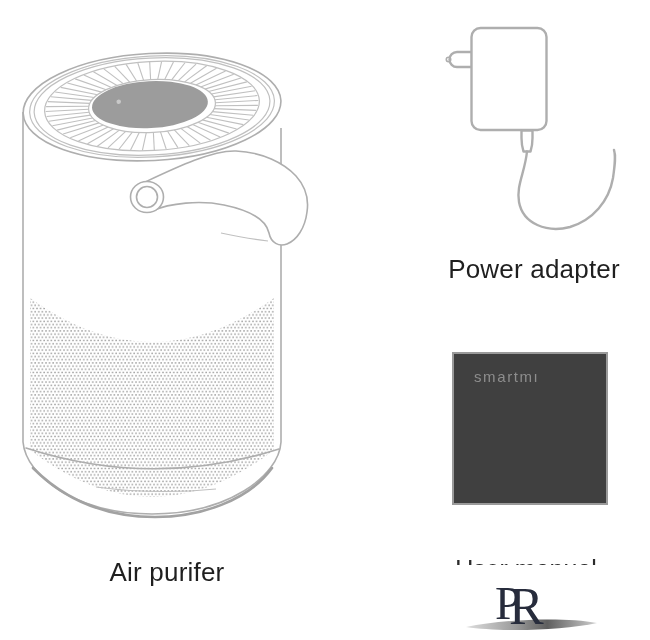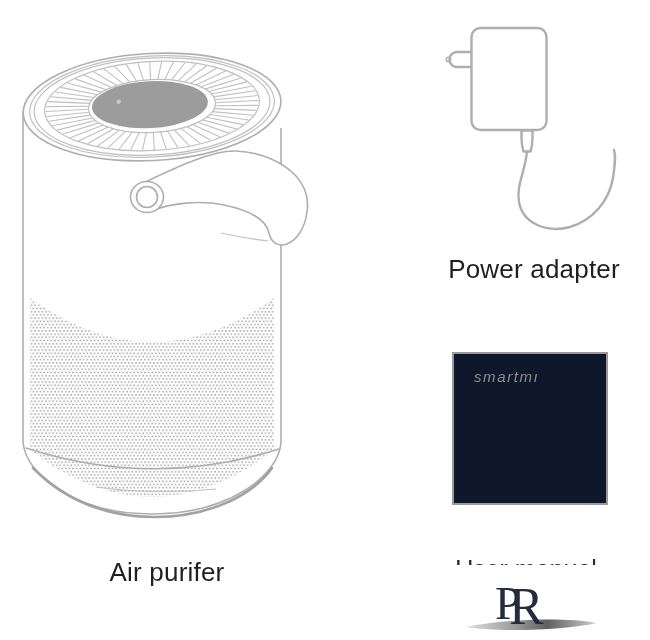--- a/index.html
+++ b/index.html
@@ -19,21 +19,21 @@
 
   .label{
     position:absolute;transform:translateX(-50%);
     color:var(--label-text);font-size:26px;letter-spacing:.2px;white-space:nowrap;
   }
   .air-label{left:167px;top:557px;}
   .adapter-label{left:534px;top:254px;}
 
   .manual-box{
     position:absolute;left:452px;top:352px;width:152px;height:149px;
-    border:2px solid var(--box-border);background:#0f172a;font-style:italic;
+    border:2px solid var(--box-border);background:#404040;
   }
   .brand{
     position:absolute;left:20px;top:14px;
     color:var(--brand-text);font-size:15px;letter-spacing:1.6px;
   }
   .cutoff{
     position:absolute;left:447px;top:555px;width:158px;height:10px;
     overflow:hidden;text-align:center;
   }
   .cutoff span{

